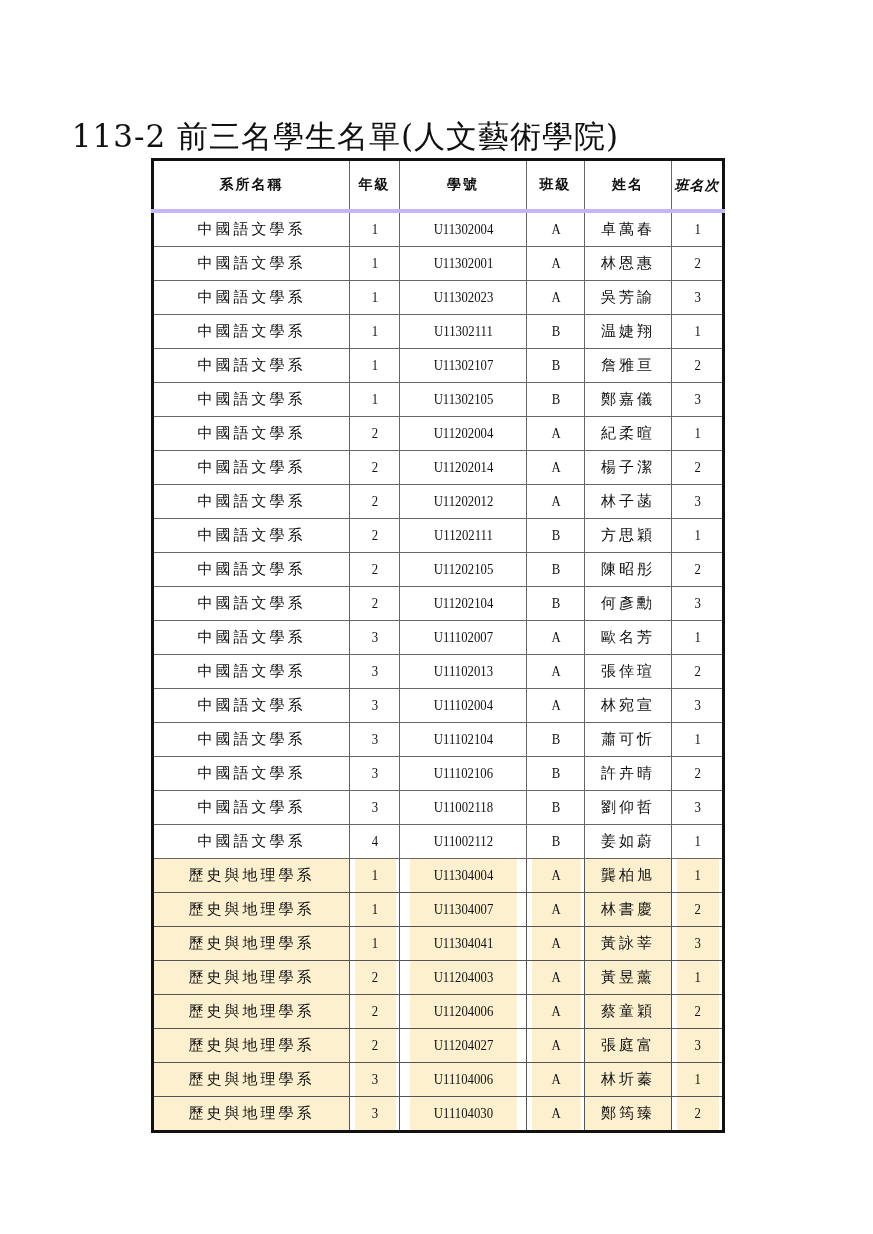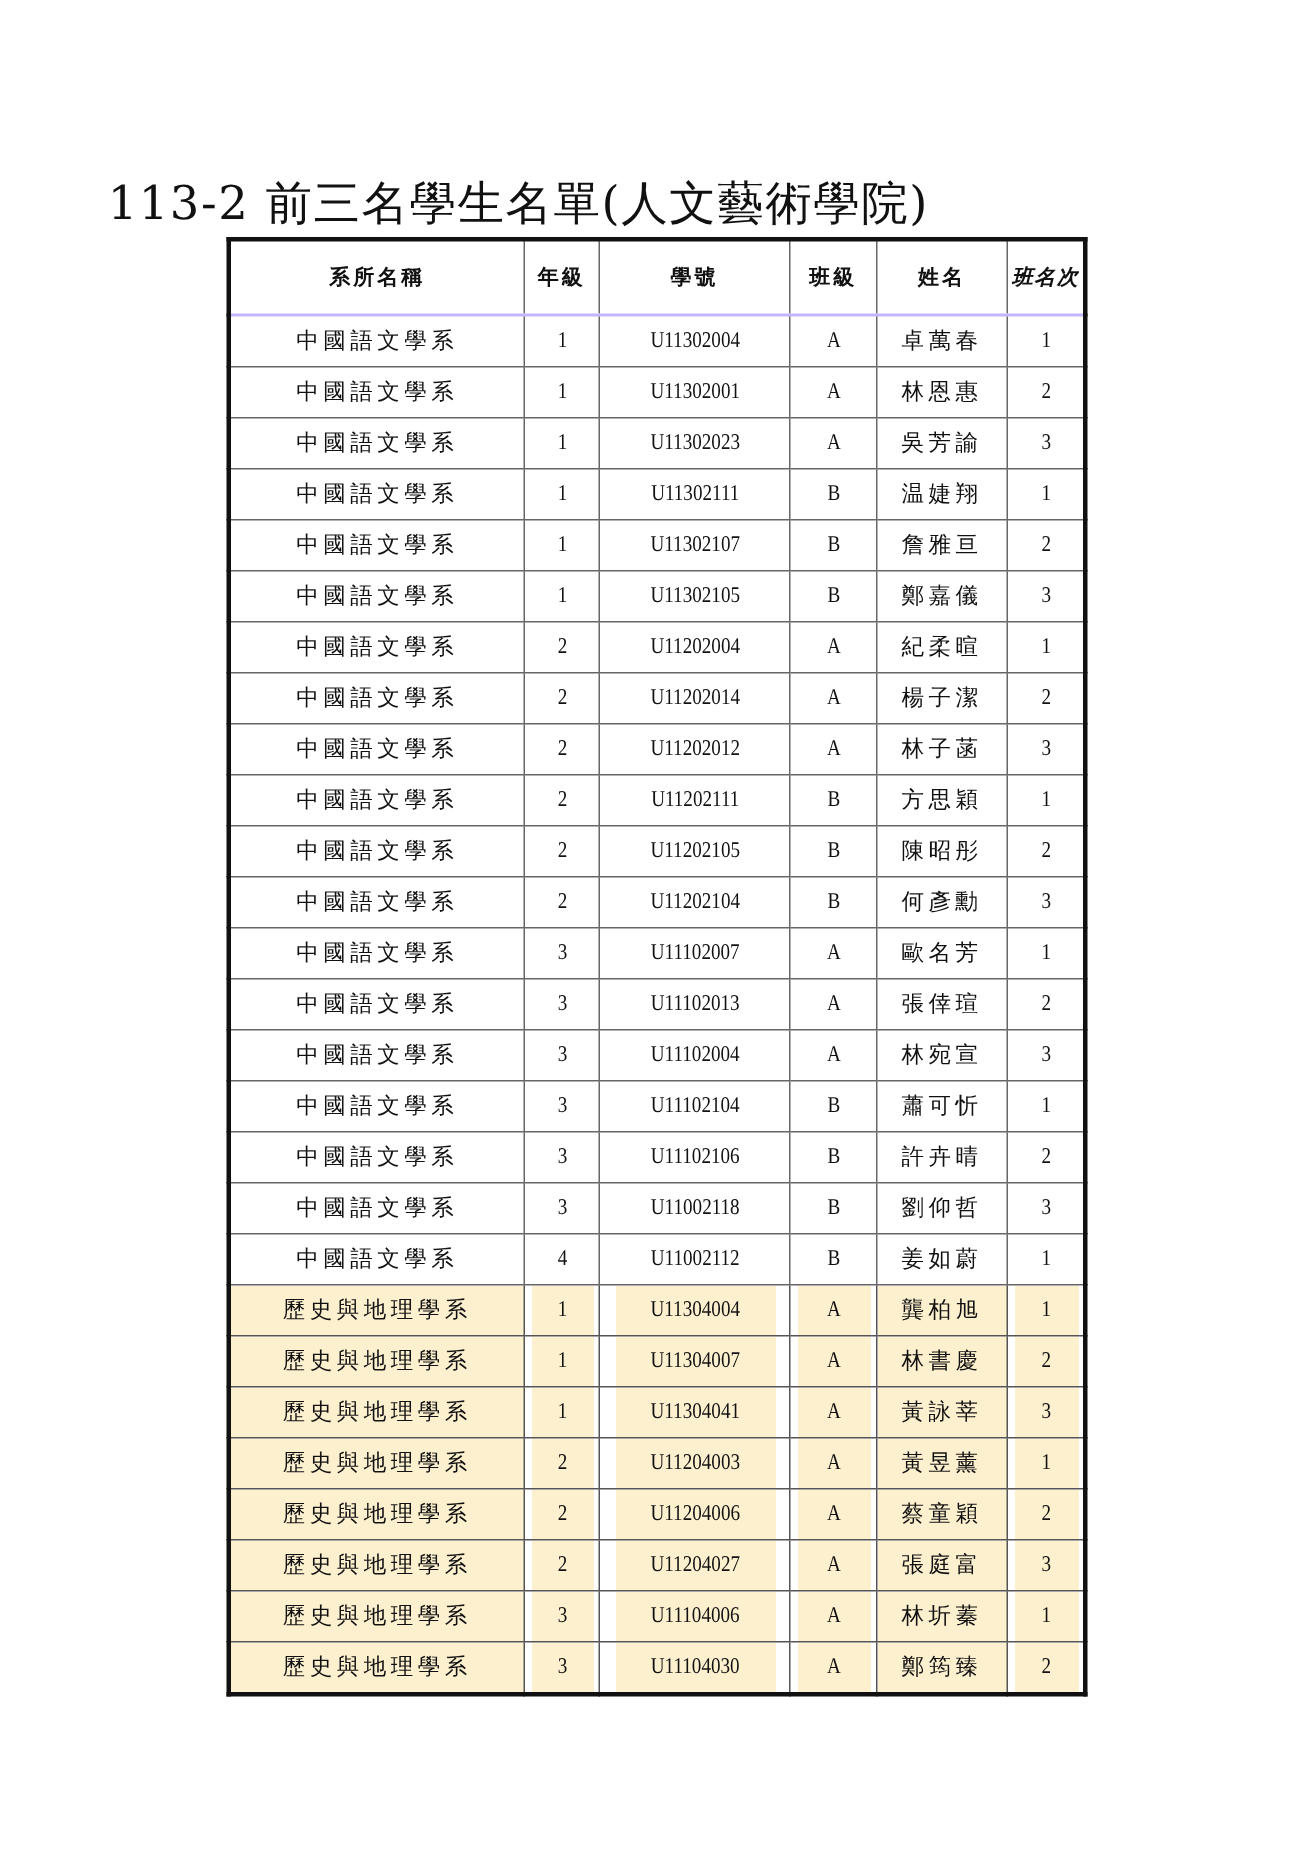--- a/index.html
+++ b/index.html
@@ -8,21 +8,21 @@
   .title { position: absolute; left: 0; width: 691px; top: 116px; text-align: center;
            font-size: 31px; letter-spacing: 1px; line-height: 40px;
            font-family: "DejaVu Serif", "Liberation Serif", serif; color: #111; }
   table.roster { position: absolute; left: 151px; top: 158px; width: 571px;
                  border-collapse: collapse; border: 3px solid #111; table-layout: fixed; }
   table.roster th, table.roster td { border: 1px solid #666; text-align: center;
                  padding: 0; font-size: 15px; overflow: hidden; white-space: nowrap; }
   table.roster th { height: 48px; font-weight: bold; font-size: 14px; letter-spacing: 2px; }
   table.roster th.rank { white-space: normal; line-height: 20px; letter-spacing: 1px; font-style: italic; }
   table.roster td { height: 33px; }
-  table.roster thead tr { border-bottom: 2px solid #c4b5fd; }
+  table.roster thead tr { border-bottom: 4px solid #c4b5fd; }
   td.num { font-family: "Liberation Serif", "DejaVu Serif", serif; font-size: 17px; transform: scaleX(0.85); }
   td.dept { letter-spacing: 3px; font-size: 14px; }
   td.name { letter-spacing: 3px; font-size: 14px; }
   tr.hist td { background: #fdf0cf; border-color: #555; }
 </style>
 </head>
 <body>
 
 <div class="title">113-2 前三名學生名單(人文藝術學院)</div>
 

